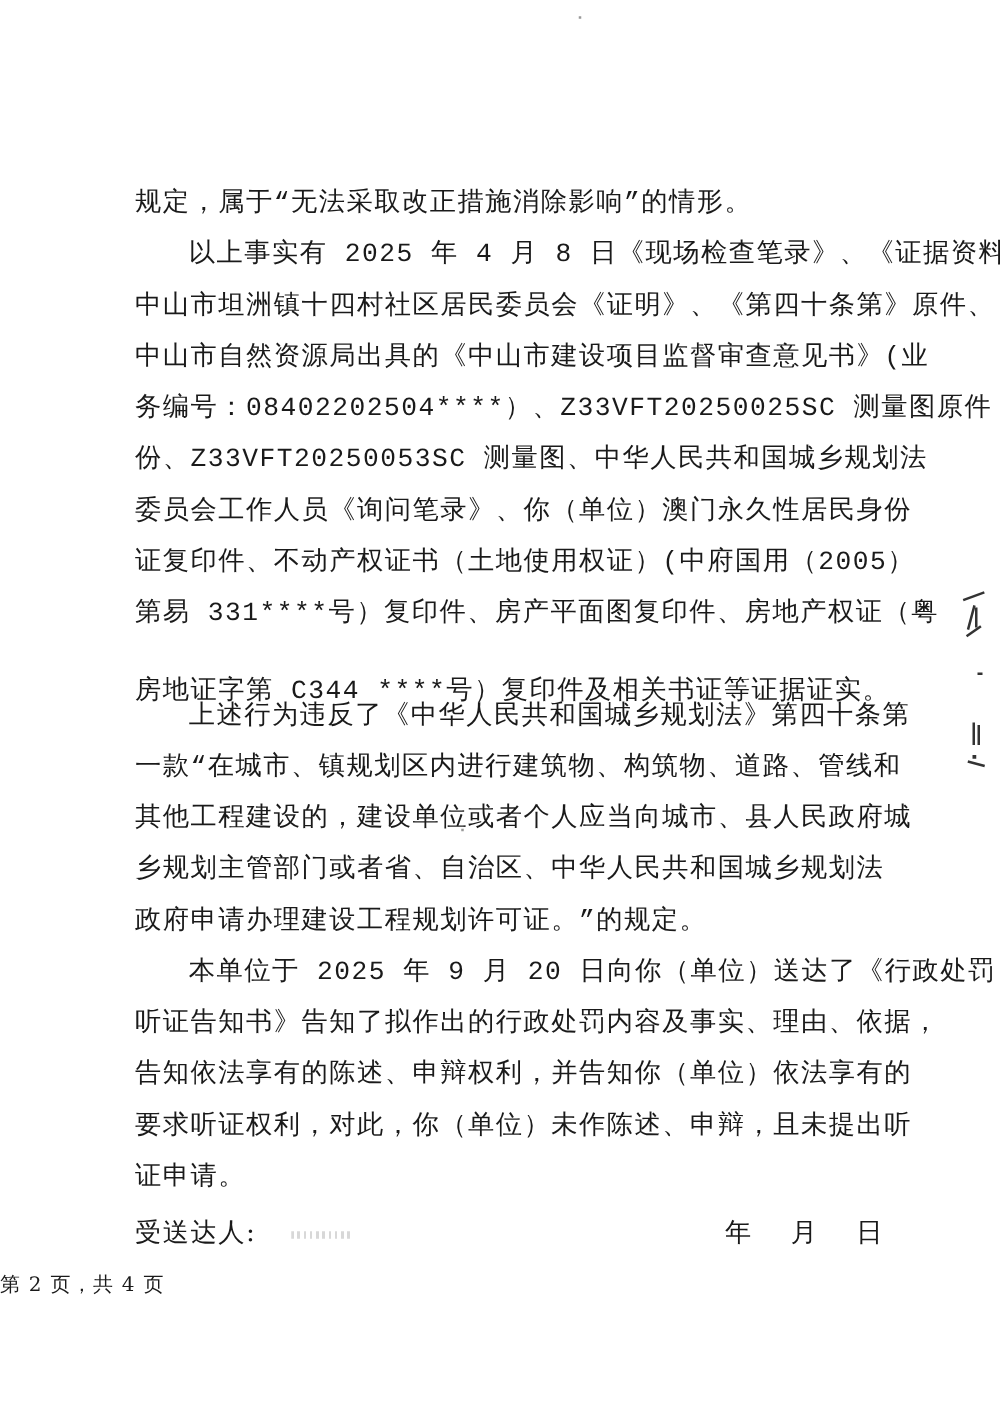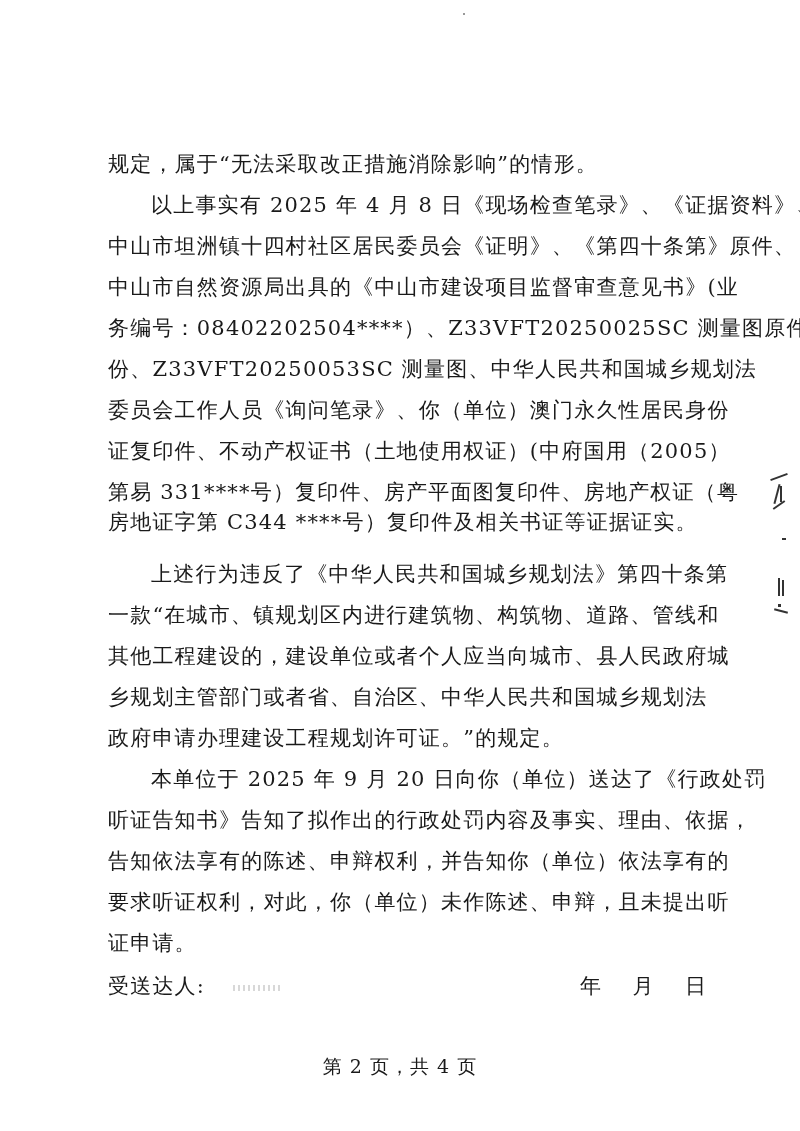--- a/index.html
+++ b/index.html
@@ -1,47 +1,47 @@
 <!DOCTYPE html>
 <html><head>
 <meta charset="utf-8">
 <style>
   html, body { margin: 0; padding: 0; background: #ffffff; }
   body { width: 800px; height: 1131px; position: relative; overflow: hidden;
          font-family: "DejaVu Serif", "Liberation Serif", serif; color: #1a1a1a; }
   .page { position: absolute; left: 0; top: 0; width: 800px; height: 1131px; background: #fff; }
   .line { position: absolute; left: 108px; width: 598px; height: 40px; line-height: 40px;
-          font-size: 21px; white-space: nowrap; letter-spacing: 1.2px; }
+          font-size: 21px; white-space: nowrap; letter-spacing: 1.2px; font-family: Liberation Mono, monospace; }
   .line.indent { left: 151px; width: 555px; }
   .justify { text-align: justify; text-align-last: justify; }
   .recipient { position: absolute; left: 108px; top: 966px; font-size: 21px; line-height: 40px; letter-spacing: 1.2px; }
   .redacted { display: inline-block; width: 50px; height: 6px; margin-left: 20px; vertical-align: middle;
               background: repeating-linear-gradient(90deg, #d8d8d8 0 2px, transparent 2px 5px); }
   .date { position: absolute; left: 580px; top: 966px; width: 126px; font-size: 21px; line-height: 40px;
           display: flex; justify-content: space-between; }
-  .footer { position: absolute; left: 0; width: 800px; top: 1008px; text-align: center; font-size: 19px; line-height: 40px; letter-spacing: 1px; margin-top: 38px; }
+  .footer { position: absolute; left: 0; width: 800px; top: 1008px; font-size: 16px; line-height: 40px; letter-spacing: 1px; }
   .stamp { position: absolute; left: 768px; top: 470px; width: 30px; height: 160px; }
   .stamp span { position: absolute; background: #333; }
   .dot { position: absolute; width: 2px; height: 2px; background: #999; }
 </style>
 </head>
 <body>
 
 <div class="page">
   <div>
     <div class="line" style="top:144px">规定，属于“无法采取改正措施消除影响”的情形。</div>
     <div class="line indent justify" style="top:185px">以上事实有 2025 年 4 月 8 日《现场检查笔录》、《证据资料》、</div>
     <div class="line justify" style="top:226px">中山市坦洲镇十四村社区居民委员会《证明》、《第四十条第》原件、</div>
     <div class="line justify" style="top:267px">中山市自然资源局出具的《中山市建设项目监督审查意见书》(业</div>
     <div class="line justify" style="top:308px">务编号：08402202504****）、Z33VFT20250025SC 测量图原件 1</div>
     <div class="line justify" style="top:349px">份、Z33VFT20250053SC 测量图、中华人民共和国城乡规划法</div>
     <div class="line justify" style="top:390px">委员会工作人员《询问笔录》、你（单位）澳门永久性居民身份</div>
     <div class="line justify" style="top:431px">证复印件、不动产权证书（土地使用权证）(中府国用（2005）</div>
     <div class="line justify" style="top:472px">第易 331****号）复印件、房产平面图复印件、房地产权证（粤</div>
-    <div class="line" style="top:502px">房地证字第 C344 ****号）复印件及相关书证等证据证实。</div>
+    <div class="line" style="top:534px">房地证字第 C344 ****号）复印件及相关书证等证据证实。</div>
     <div class="line indent justify" style="top:554px">上述行为违反了《中华人民共和国城乡规划法》第四十条第</div>
     <div class="line justify" style="top:595px">一款“在城市、镇规划区内进行建筑物、构筑物、道路、管线和</div>
     <div class="line justify" style="top:636px">其他工程建设的，建设单位或者个人应当向城市、县人民政府城</div>
     <div class="line justify" style="top:677px">乡规划主管部门或者省、自治区、中华人民共和国城乡规划法</div>
     <div class="line" style="top:718px">政府申请办理建设工程规划许可证。”的规定。</div>
     <div class="line indent justify" style="top:759px">本单位于 2025 年 9 月 20 日向你（单位）送达了《行政处罚</div>
     <div class="line justify" style="top:800px">听证告知书》告知了拟作出的行政处罚内容及事实、理由、依据，</div>
     <div class="line justify" style="top:841px">告知依法享有的陈述、申辩权利，并告知你（单位）依法享有的</div>
     <div class="line justify" style="top:882px">要求听证权利，对此，你（单位）未作陈述、申辩，且未提出听</div>
     <div class="line" style="top:923px">证申请。</div>

